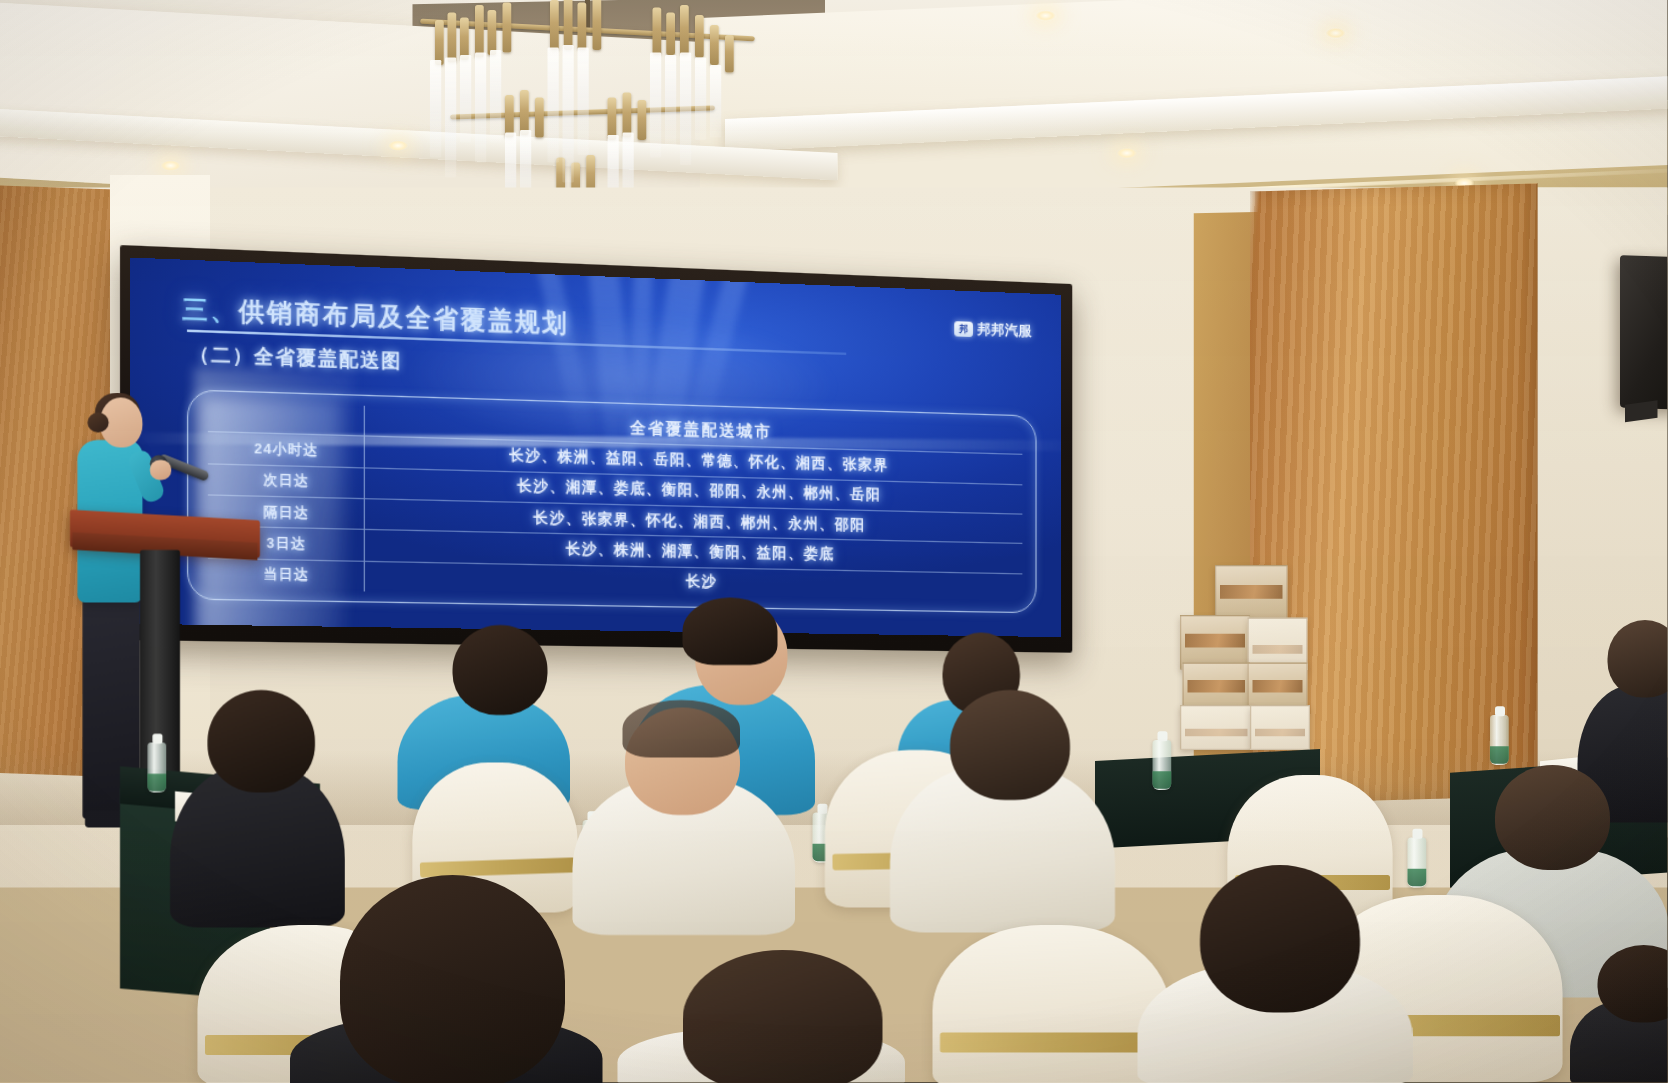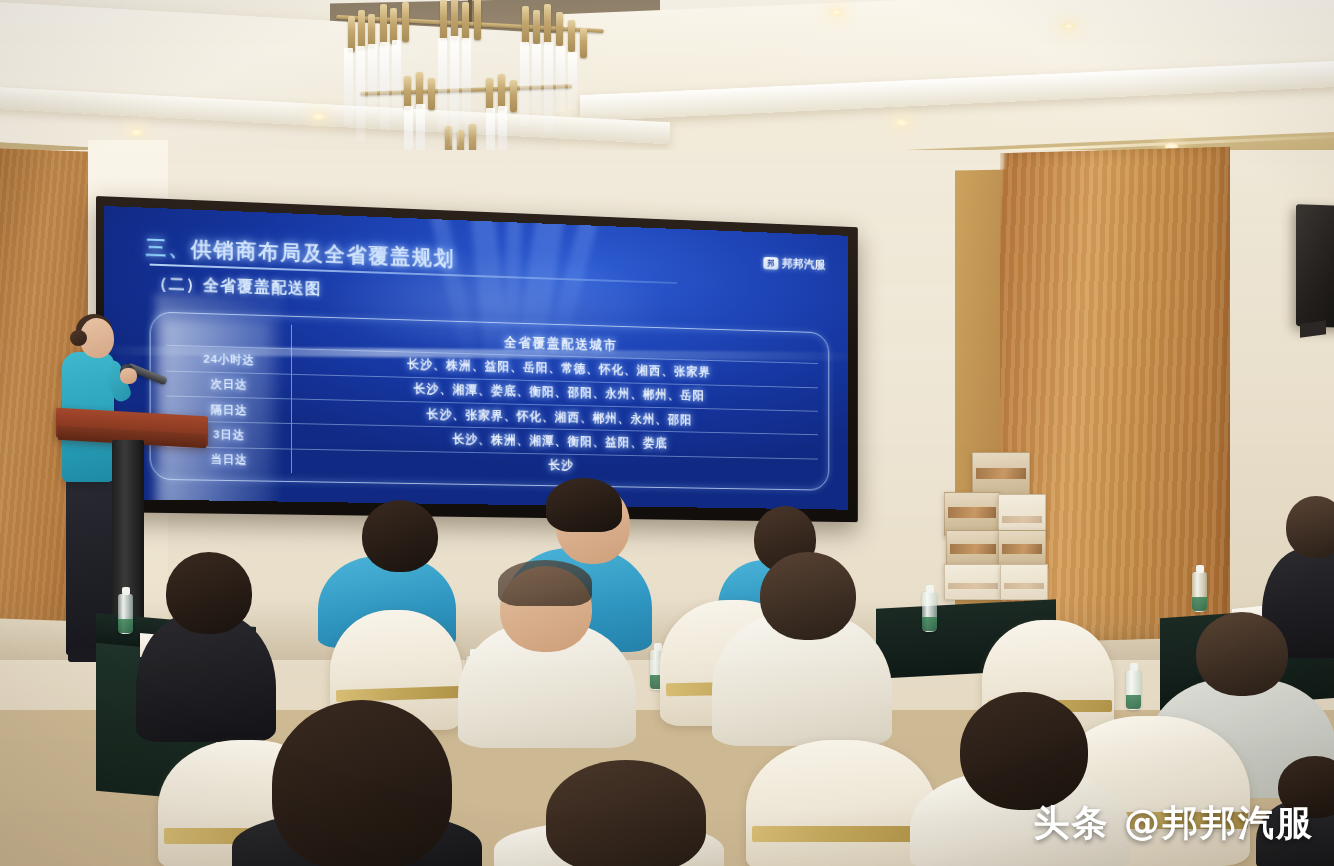--- a/index.html
+++ b/index.html
@@ -645,14 +645,13 @@
 
   <div class="torso shirt-white" style="left:910px;top:770px;width:220px;height:100px;"></div>
   <div class="head hair-dark" style="left:960px;top:692px;width:128px;height:118px;"></div>
 
   <div class="torso shirt-dark" style="left:1256px;top:800px;width:100px;height:70px;"></div>
   <div class="head hair-dark" style="left:1278px;top:756px;width:74px;height:62px;"></div>
 
   <div class="warmcast"></div>
   <div class="vignette"></div>
 
-  <div class="watermark">头条 @邦邦汽服</div>
 </div>
 
 </body></html>

